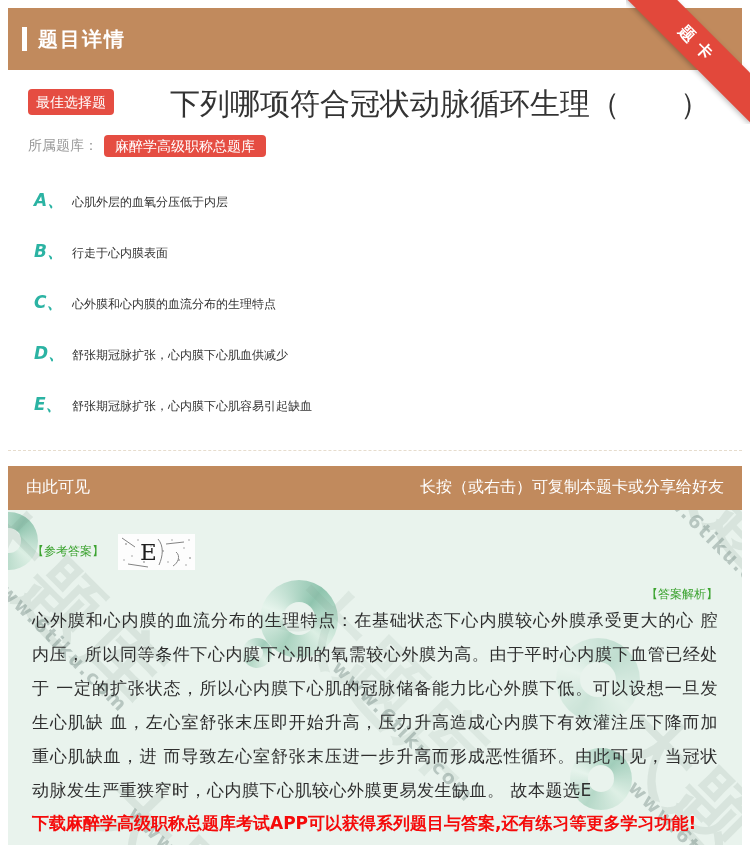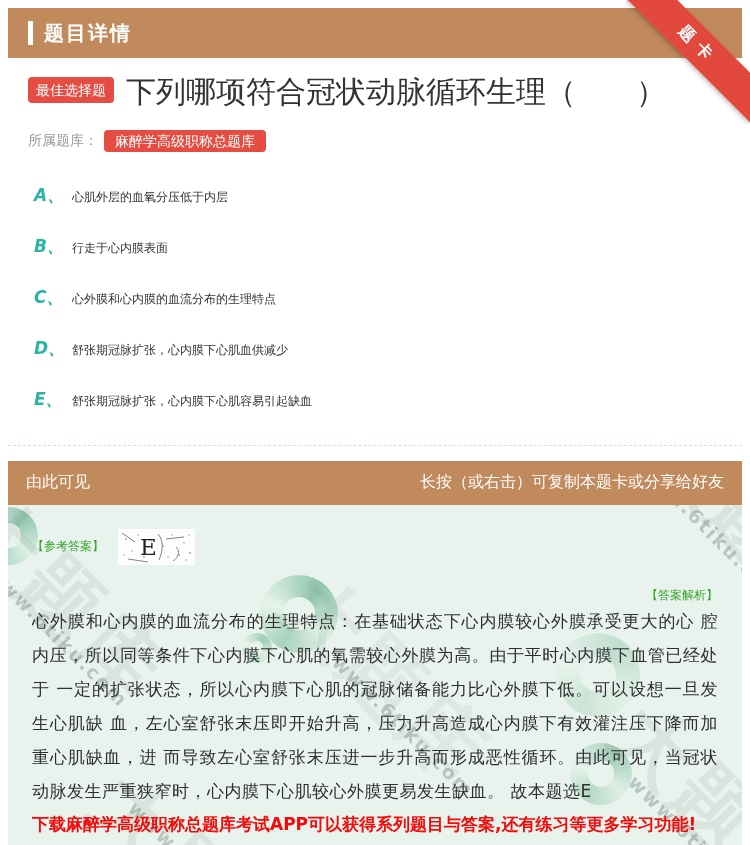--- a/index.html
+++ b/index.html
@@ -6,22 +6,22 @@
   html,body { width:750px; height:845px; overflow:hidden; }
   body {
     background:#ffffff;
     font-family:"DejaVu Sans","Liberation Sans",sans-serif;
     position:relative;
     padding:8px;
   }
 
   
   .top-bar {
-    background:#c18a5d; height:50px;
-    display:flex; align-items:center; padding:0 20px;
+    background:#c18a5d; height:62px;
+    display:flex; align-items:center; padding:0 14px;
   }
   .bar-mark { width:5px; height:24px; background:#ffffff; margin-right:11px; }
   .top-title { color:#ffffff; font-size:20px; font-weight:bold; letter-spacing:2px; }
 
   
   .ribbon-wrap { position:absolute; top:0; right:0; width:124px; height:124px; overflow:hidden; z-index:9; }
   .ribbon {
     position:absolute; top:28px; right:-40px; width:184px; height:35px;
     background:#e2483b; transform:rotate(45deg);
     display:flex; align-items:center; justify-content:center;
@@ -31,28 +31,28 @@
   .ribbon-tail {
     position:absolute; top:93px; right:1px; z-index:8;
     width:0; height:0; border-top:20px solid #c23f34; border-left:15px solid transparent;
   }
 
   
   .q-section {
     background:#fff; padding:14px 20px 10px 20px;
     border-bottom:1px dashed #e6dccd;
   }
-  .q-title-row { display:flex; align-items:flex-start; }
+  .q-title-row { display:flex; align-items:flex-start;gap:44px; }
   .q-badge {
     background:#e54d42; color:#fff; font-size:14px; line-height:1;
     padding:6px 8px; border-radius:4px; white-space:nowrap;
     margin:5px 12px 0 0; flex-shrink:0;
   }
   .q-title { font-size:30px; color:#333; line-height:1.35; }
-  .q-bank-row { margin-top:17px; display:flex; align-items:center; font-size:14px; color:#999;text-align:center; }
+  .q-bank-row { margin-top:10px; display:flex; align-items:center; font-size:14px; color:#999;text-align:center; }
   .q-bank-tag {
     background:#e54d42; color:#fff; padding:4px 11px; border-radius:4px;
     font-size:14px; line-height:1; margin-left:6px;
   }
   .options { margin-top:32px; }
   .option { display:flex; align-items:baseline; margin-bottom:28px; }
   .option:last-child { margin-bottom:24px; }
   .opt-letter {
     color:#2bb3a3; font-weight:bold; font-style:italic; font-size:17px;
     width:44px; flex-shrink:0; padding-left:6px;
@@ -72,21 +72,21 @@
     height:387px; padding:20px 24px;
   }
   .ans-content { position:relative; z-index:3; }
   .ref-row { display:flex; align-items:center; margin-top:4px; }
   .g-label { color:#3ca330; font-weight:normal; font-size:12px;text-align:right; }
   .ans-noise-img {
     position:relative; width:77px; height:36px; background:#fdfdfd;
     margin-left:14px; overflow:hidden; flex-shrink:0;
   }
   .ans-noise-img svg { position:absolute; left:0; top:0; }
-  .analysis-label { margin-top:22px; }
+  .analysis-label { margin-top:16px; }
   .analysis-text {
     font-size:17px; color:#2e2e2e; line-height:34px;
     text-align:justify; letter-spacing:.5px;
   }
   .promo { margin-top:5px; color:#f50a0a; font-weight:bold; font-size:17px; }
 
   
   .wm-layer { position:absolute; inset:0; z-index:1; pointer-events:none; }
   .donut { position:absolute; border-radius:50%;
     background:conic-gradient(from 210deg,#a9d2bf,#e6f4ec 22%,#8fc4ae 52%,#dcefe4 78%,#a9d2bf);

